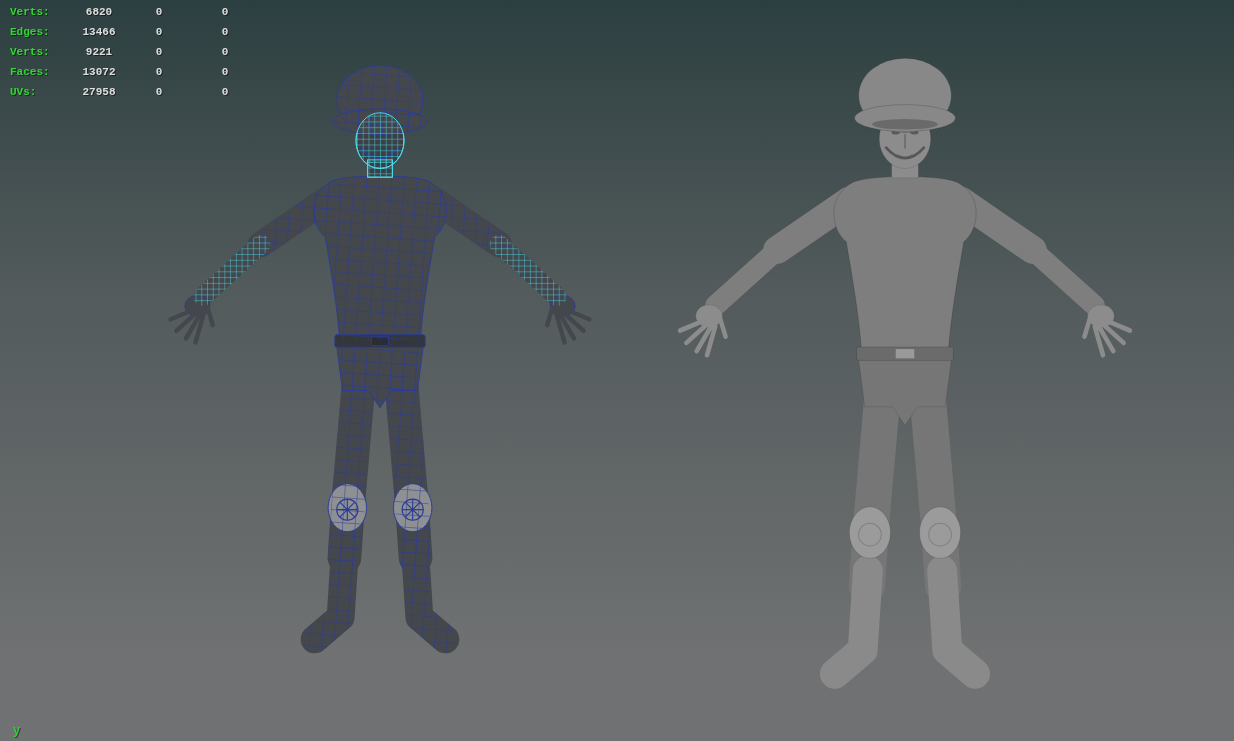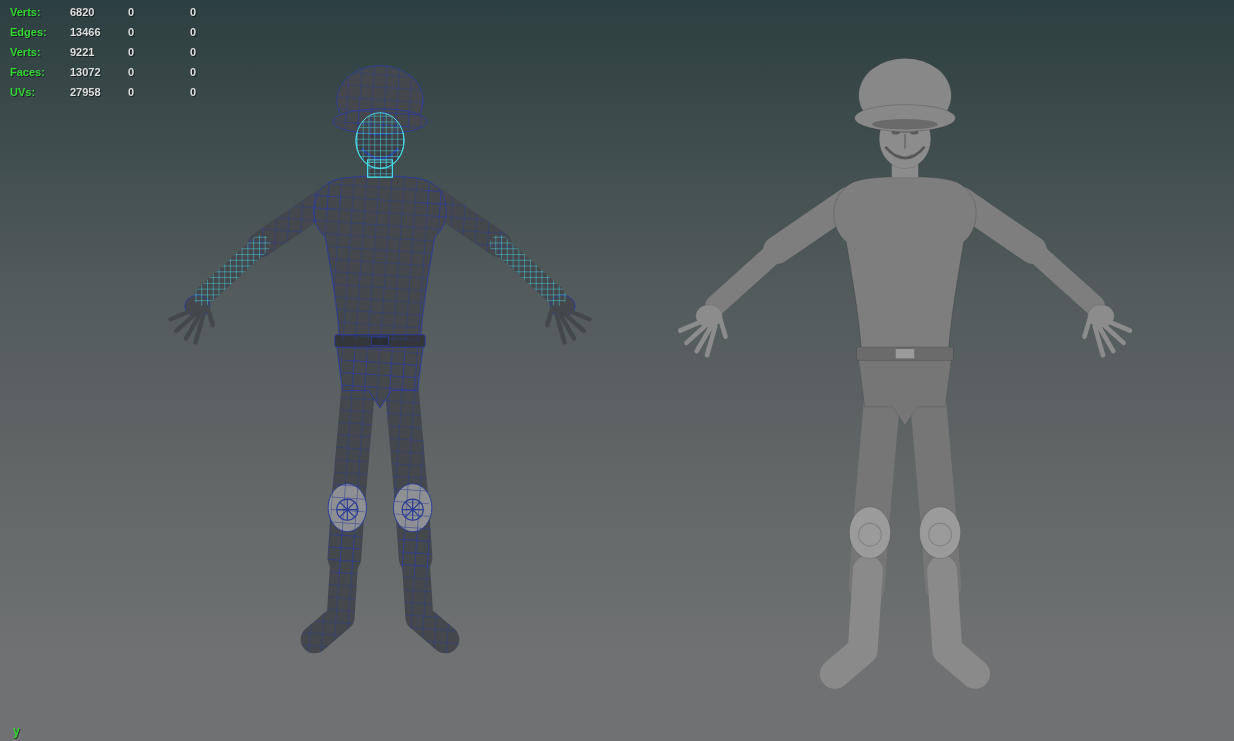--- a/index.html
+++ b/index.html
@@ -5,32 +5,33 @@
 <style>
   html,body{margin:0;padding:0}
   body{
     width:1234px;height:741px;overflow:hidden;position:relative;
     font-family:"Liberation Sans",sans-serif;
     background:#444;
   }
   .viewport{
     position:absolute;inset:0;
     background:linear-gradient(180deg,var(--bg-top) 0%,var(--bg-mid) 38%,var(--bg-bottom) 88%,var(--bg-bottom) 100%);
+    font-family:Liberation Mono, monospace;
   }
 
   
   .hud{
     position:absolute;left:10px;top:2px;
     display:grid;grid-template-columns:60px 58px 62px 70px;
     font-size:11px;font-weight:bold;line-height:20px;
     text-shadow:1px 1px 0 rgba(0,0,0,.5);
   }
   .hud-row{display:contents}
   .hud-label{color:var(--hud-label);text-align:left}
-  .hud-val{color:var(--hud-value);text-align:left}
+  .hud-val{color:var(--hud-value);text-align:center}
 
   
   .axis{position:absolute;left:13px;bottom:3px;color:var(--axis-y);
     font-size:12px;font-weight:bold;text-shadow:1px 1px 0 rgba(0,0,0,.5)}
 
   
   .model{position:absolute}
   .model svg{width:100%;height:100%;display:block}
   .model-wire{left:135px;top:58px;width:490px;height:615px}
   .model-shade{left:625px;top:50px;width:560px;height:660px}

